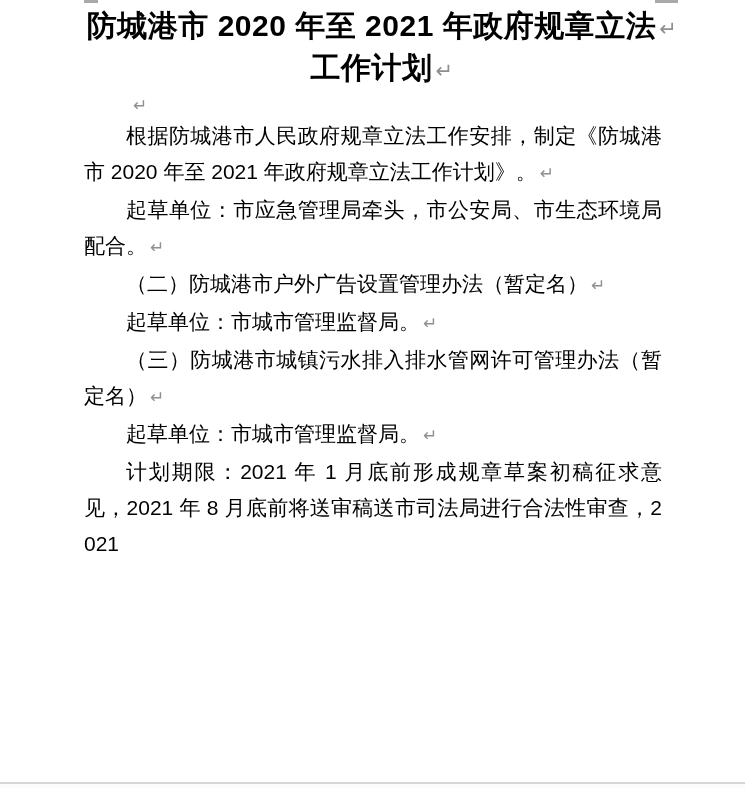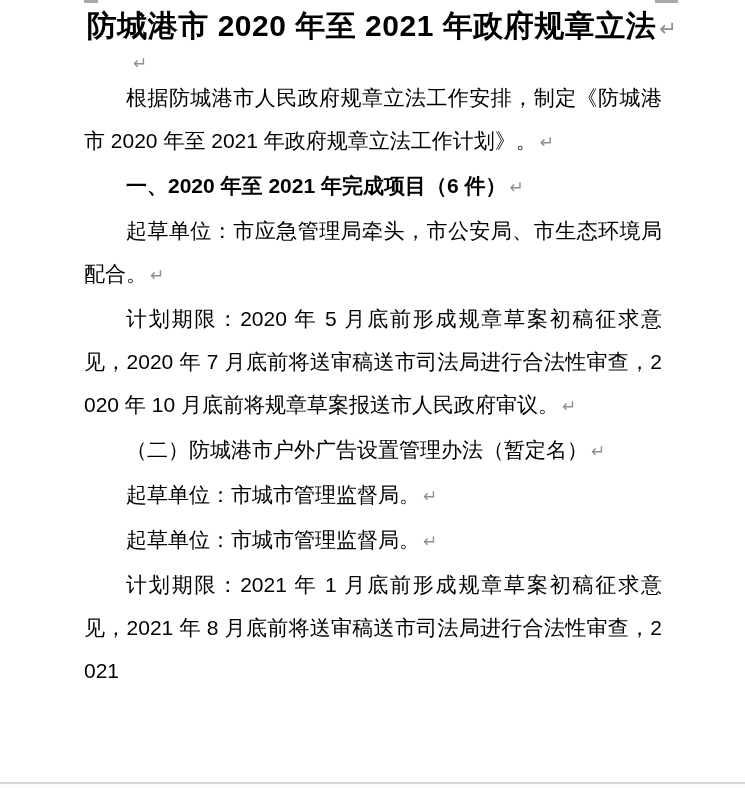--- a/index.html
+++ b/index.html
@@ -48,21 +48,21 @@
   .title-line {
     font-size: 30px;
     font-weight: bold;
     line-height: 39px;
     text-align: center;
     letter-spacing: 0.5px;
     white-space: nowrap;
   }
   .para {
     font-size: 21px;
-    line-height: 43px;
+    line-height: 36px;
     text-indent: 42px;
     text-align: justify;
     word-break: break-all;
   }
   .para.heading {
     font-weight: bold;
   }
   .para.empty {
     text-indent: 0;
     padding-left: 46px;
@@ -91,37 +91,37 @@
 <body>
 
 <div class="doc">
 
   <div class="tick tick-left" style="background: rgb(169, 169, 169);"></div>
   <div class="tick tick-right" style="background: rgb(169, 169, 169);"></div>
 
   <div class="content">
 
     <div class="title-line"><span>防城港市 2020 年至 2021 年政府规章立法</span><span class="pilcrow" style="color: rgb(143, 143, 143);">↵</span></div>
+    <div class="title-line"><span>工作计划</span><span class="pilcrow" style="color: rgb(143, 143, 143);">↵</span></div>
 
     <div class="para empty"><span class="pilcrow" style="color: rgb(143, 143, 143);">↵</span></div>
 
     <div class="para"><span>根据防城港市人民政府规章立法工作安排，制定《防城港市 2020 年至 2021 年政府规章立法工作计划》。</span><span class="pilcrow" style="color: rgb(143, 143, 143);">↵</span></div>
 
-    <div class="para heading"><span>一、2020 年至 2021 年完成项目（6 件）</span><span class="pilcrow" style="color: rgb(143, 143, 143);">↵</span></div>
 
 
     <div class="para"><span class="label">起草单位：</span><span>市应急管理局牵头，市公安局、市生态环境局配合。</span><span class="pilcrow" style="color: rgb(143, 143, 143);">↵</span></div>
 
-    <div class="para"><span class="label">计划期限：</span><span>2020 年 5 月底前形成规章草案初稿征求意见，2020 年 7 月底前将送审稿送市司法局进行合法性审查，2020 年 10 月底前将规章草案报送市人民政府审议。</span><span class="pilcrow" style="color: rgb(143, 143, 143);">↵</span></div>
 
     <div class="para"><span>（二）防城港市户外广告设置管理办法（暂定名）</span><span class="pilcrow" style="color: rgb(143, 143, 143);">↵</span></div>
 
     <div class="para"><span class="label">起草单位：</span><span>市城市管理监督局。</span><span class="pilcrow" style="color: rgb(143, 143, 143);">↵</span></div>
 
 
+    <div class="para"><span>（三）防城港市城镇污水排入排水管网许可管理办法（暂定名）</span><span class="pilcrow" style="color: rgb(143, 143, 143);">↵</span></div>
 
     <div class="para"><span class="label">起草单位：</span><span>市城市管理监督局。</span><span class="pilcrow" style="color: rgb(143, 143, 143);">↵</span></div>
 
     <div class="para"><span class="label">计划期限：</span><span>2021 年 1 月底前形成规章草案初稿征求意见，2021 年 8 月底前将送审稿送市司法局进行合法性审查，2021</span></div>
 
   </div>
 
   <div class="bottom-bar"></div>
 
 </div>

